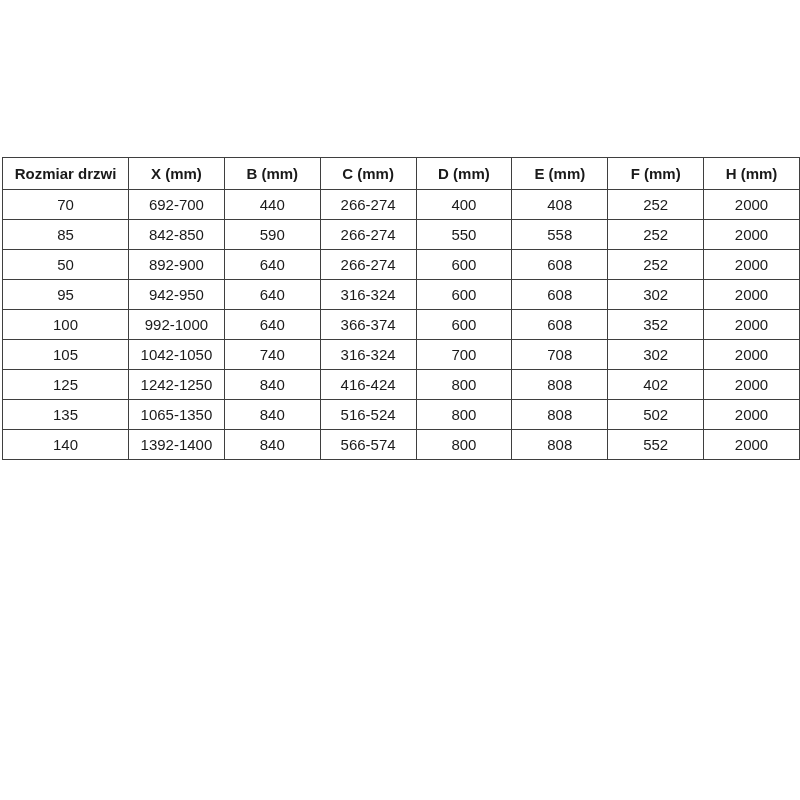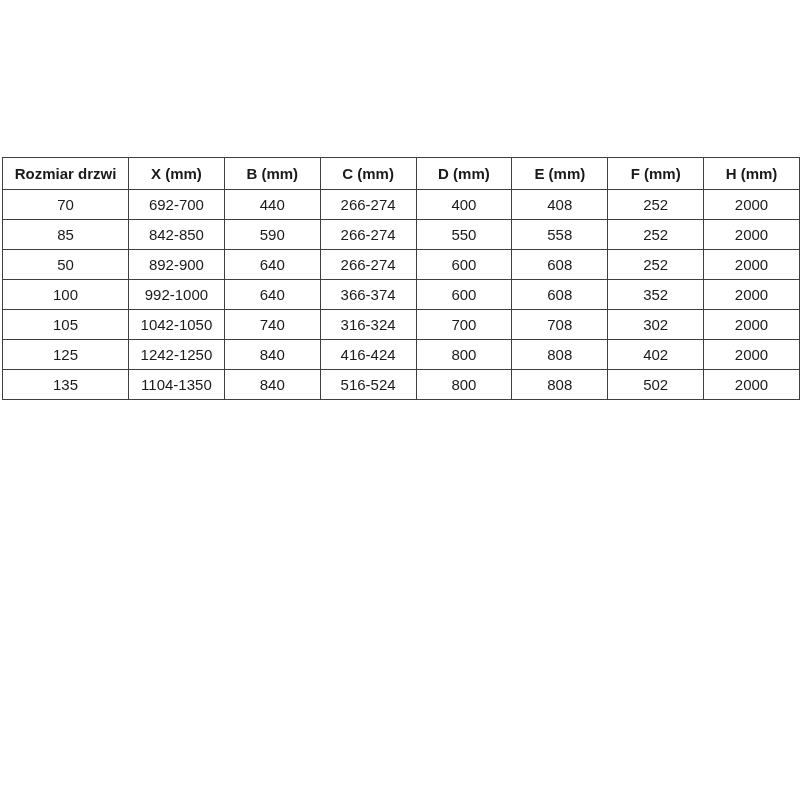--- a/index.html
+++ b/index.html
@@ -103,20 +103,30 @@
             <td>50</td>
             <td>892-900</td>
             <td>640</td>
             <td>266-274</td>
             <td>600</td>
             <td>608</td>
             <td>252</td>
             <td>2000</td>
           </tr>
           <tr>
+            <td>95</td>
+            <td>942-950</td>
+            <td>640</td>
+            <td>316-324</td>
+            <td>600</td>
+            <td>608</td>
+            <td>302</td>
+            <td>2000</td>
+          </tr>
+          <tr>
             <td>100</td>
             <td>992-1000</td>
             <td>640</td>
             <td>366-374</td>
             <td>600</td>
             <td>608</td>
             <td>352</td>
             <td>2000</td>
           </tr>
           <tr>
@@ -134,24 +144,34 @@
             <td>1242-1250</td>
             <td>840</td>
             <td>416-424</td>
             <td>800</td>
             <td>808</td>
             <td>402</td>
             <td>2000</td>
           </tr>
           <tr>
             <td>135</td>
-            <td>1104-1350</td>
+            <td>1065-1350</td>
             <td>840</td>
             <td>516-524</td>
             <td>800</td>
             <td>808</td>
             <td>502</td>
+            <td>2000</td>
+          </tr>
+          <tr>
+            <td>140</td>
+            <td>1392-1400</td>
+            <td>840</td>
+            <td>566-574</td>
+            <td>800</td>
+            <td>808</td>
+            <td>552</td>
             <td>2000</td>
           </tr>
         </tbody>
     </table>
   </div>
 </div>
 
 </body></html>

